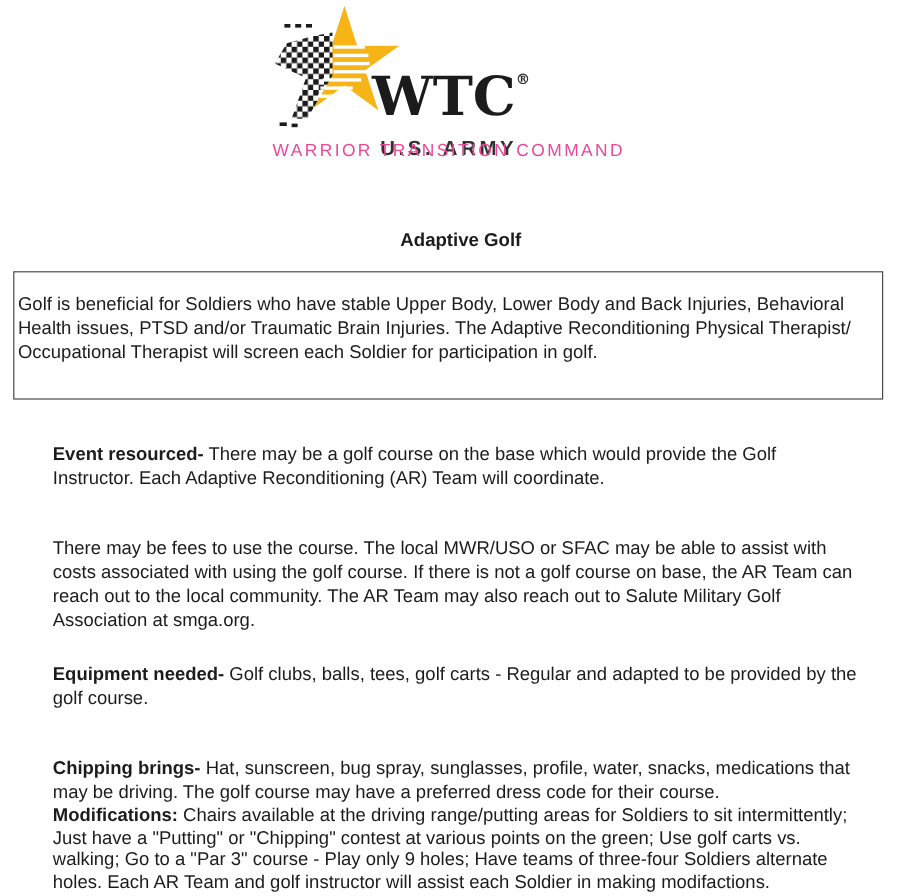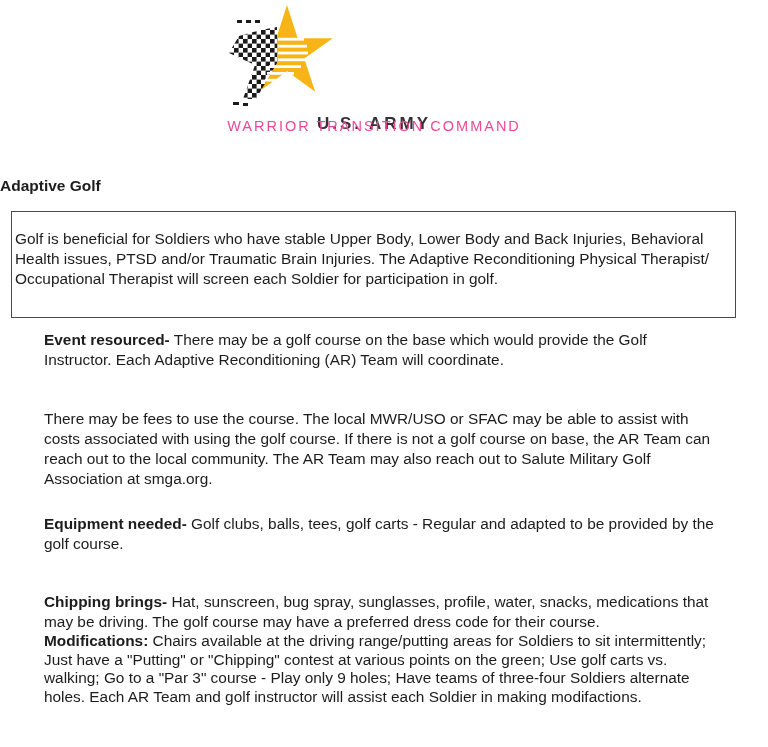--- a/index.html
+++ b/index.html
@@ -60,42 +60,43 @@
     width: 320px;
     text-align: center;
     font-size: 14.5px;
     letter-spacing: 2px;
     color: #ec4899;
     white-space: nowrap;
   }
 
   
   .page-title {
-    margin-top: 41px;
+    margin-top: 56px;
+    text-align: center;
     font-weight: bold;
     font-size: 15.5px;
     line-height: 18px;
   }
   .intro-box {
     margin: 16px 32px 0 11px;
     border: 1px solid #4a4a4a;
     padding: 17px 4px 28px 3px;
     font-size: 15.4px;
     line-height: 20px;
   }
   .content {
     margin-left: 44px;
     width: 670px;
     font-size: 15.4px;
   }
   .content p {
     margin: 0;
     line-height: 20px;
   }
-  .content p.s0 { margin-top: 12px; }
+  .content p.s0 { margin-top: 36px; }
   .content p.s1 { margin-top: 39px; }
   .content p.s2 { margin-top: 25px; }
   .content p.s3 { margin-top: 38px; }
   .content p.s4 { line-height: 18.5px; }
 </style>
 </head>
 <body>
 
 <header class="logo">
 
@@ -124,20 +125,21 @@
       <rect x="53" y="34.8" width="26" height="2.8"></rect>
       <rect x="53" y="41.8" width="29" height="2.8"></rect>
       <rect x="53" y="48.6" width="30" height="2.8"></rect>
       <rect x="53" y="55.4" width="29" height="2.8"></rect>
       <rect x="44" y="62.2" width="32" height="2.8"></rect>
       <rect x="42" y="69.0" width="27" height="2.8"></rect>
       <rect x="40" y="75.8" width="22" height="2.8"></rect>
     </g>
   </svg>
 
+  <div class="logo-acronym"><span>WTC</span><sup class="logo-reg">®</sup></div>
 
   <div class="logo-org">U.S. ARMY</div>
 
   <div class="logo-command">WARRIOR TRANSITION COMMAND</div>
 </header>
 
 <main>
 
   <h1 class="page-title">Adaptive Golf</h1>
 

